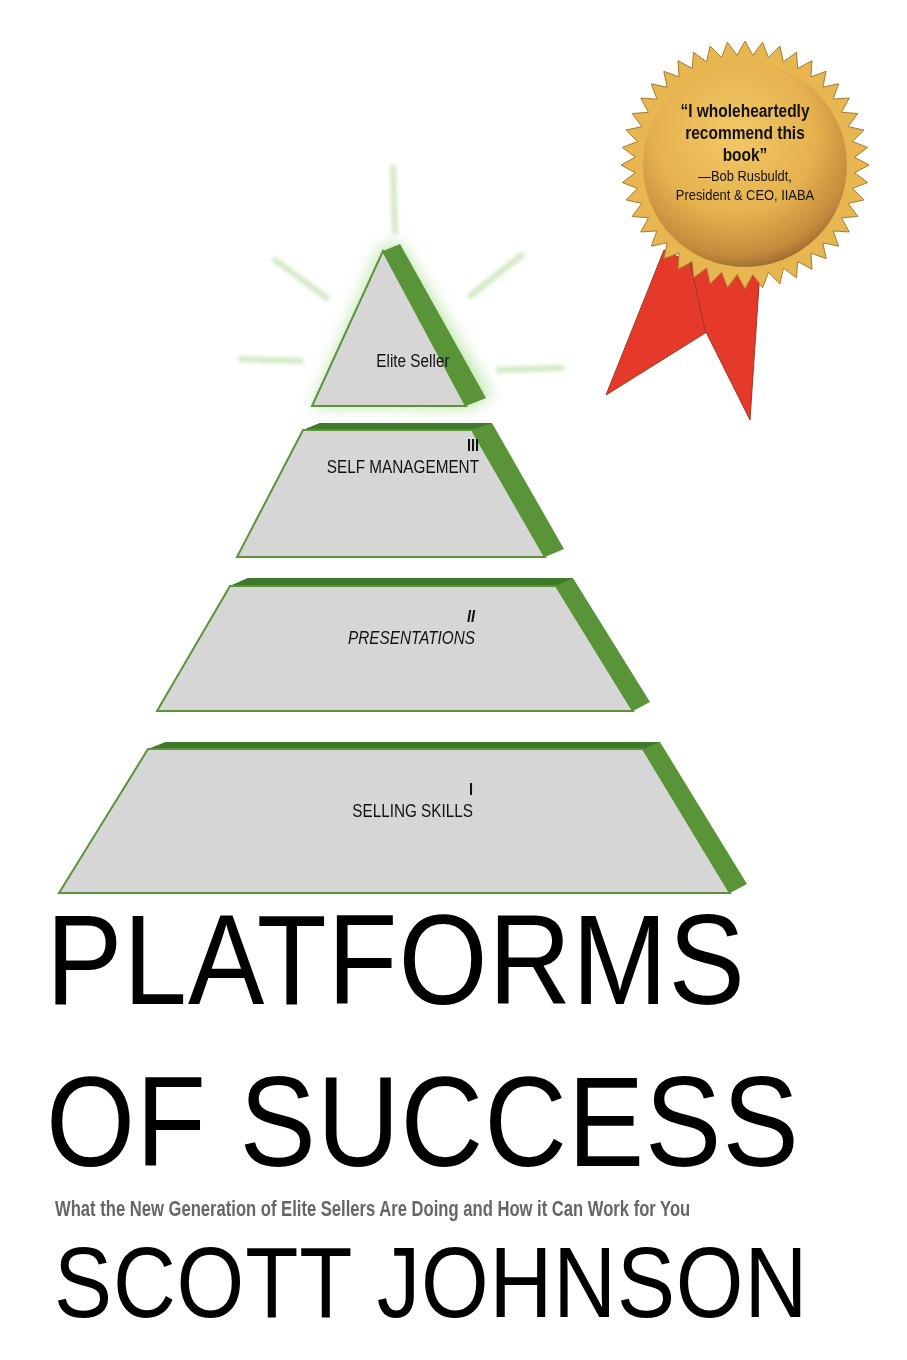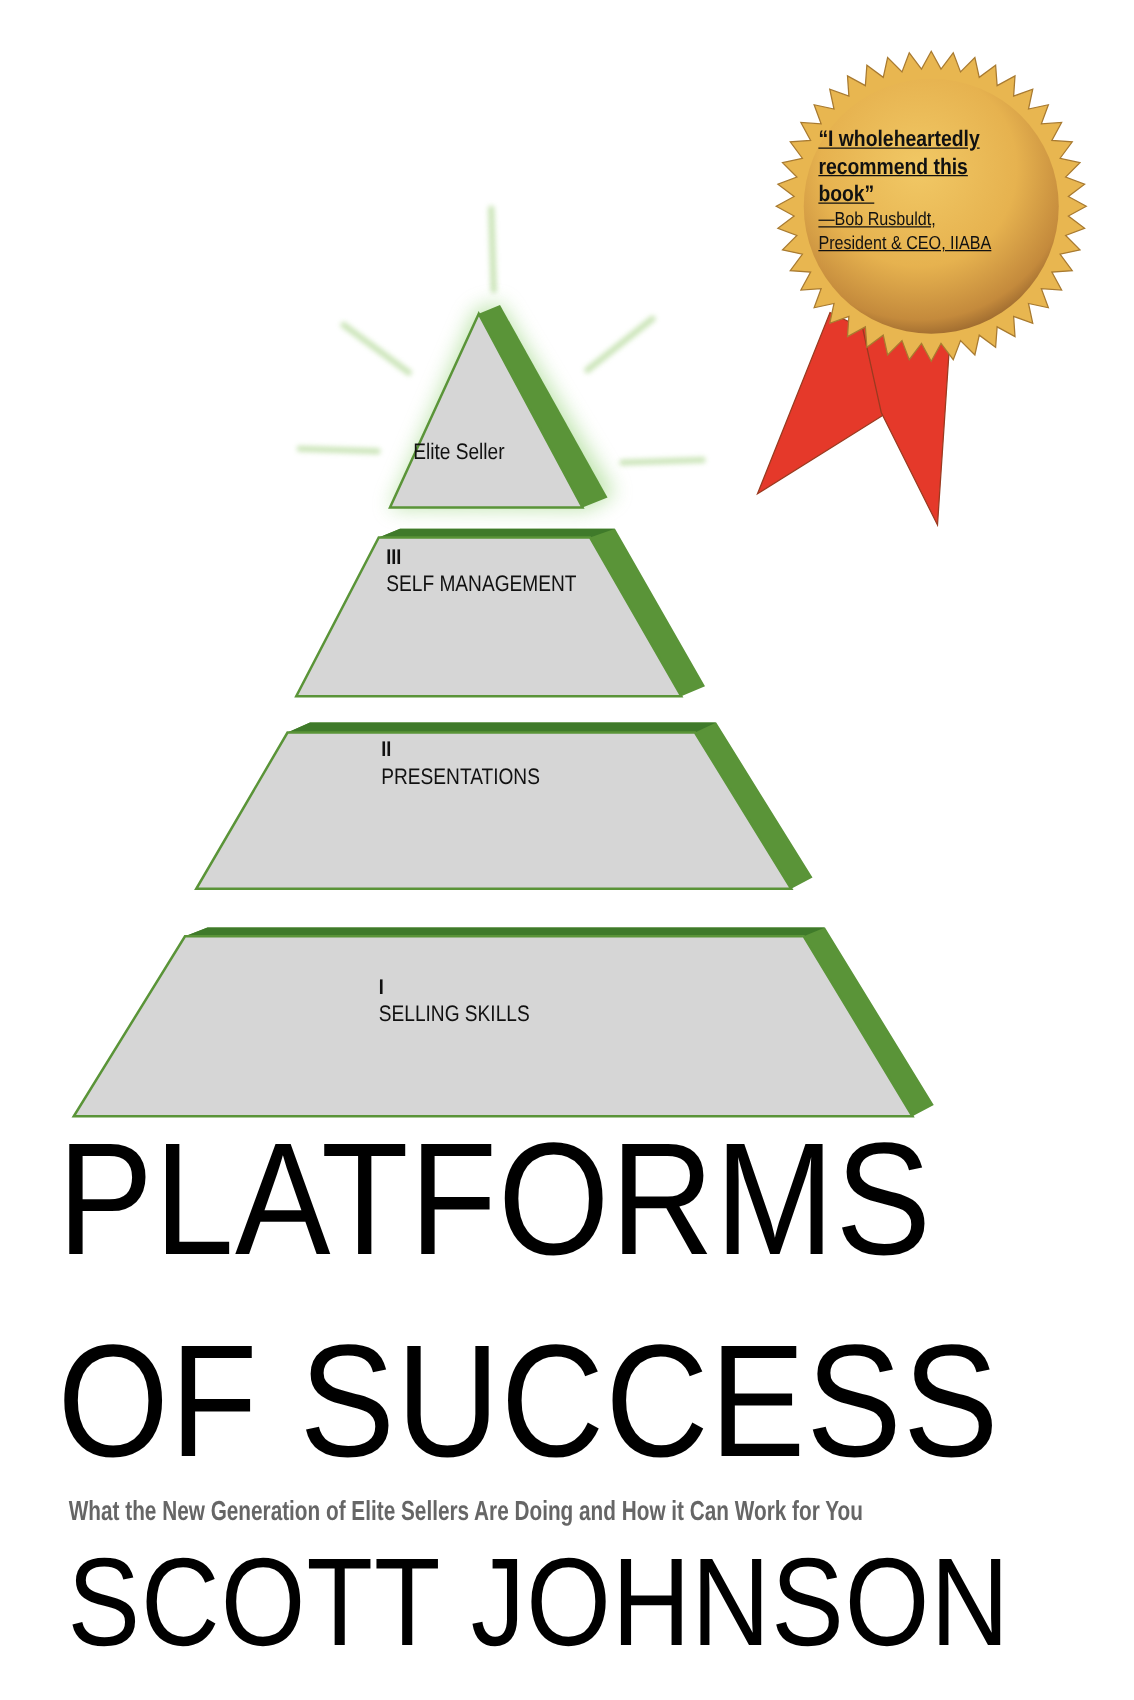--- a/index.html
+++ b/index.html
@@ -1,21 +1,21 @@
 <!DOCTYPE html>
 <html><head>
   <meta charset="utf-8">
   <style>
     html, body { margin: 0; padding: 0; background: #ffffff; }
     body { width: 907px; height: 1360px; position: relative; overflow: hidden; font-family: "Liberation Sans", sans-serif; }
     .art { position: absolute; left: 0; top: 0; width: 907px; height: 900px; }
-    .tier-label { position: absolute; text-align: left; color: #111; font-family: "Liberation Sans", sans-serif; font-stretch: condensed; }
+    .tier-label { position: absolute; text-align: right; color: #111; font-family: "Liberation Sans", sans-serif; font-stretch: condensed; }
     .tier-num { font-size: 17px; font-weight: bold; line-height: 20px; transform: scaleX(0.85); }
     .tier-name { font-size: 18px; line-height: 22px; transform: scaleX(0.85); }
-    .seal-text { position: absolute; left: 640px; top: 100px; width: 210px; text-align: left; color: #111; text-decoration: underline; }
+    .seal-text { position: absolute; left: 640px; top: 100px; width: 210px; text-align: center; color: #111; }
     .seal-quote { font-size: 18px; font-weight: bold; line-height: 22px; transform: scaleX(0.86); }
     .seal-attr { font-size: 15px; line-height: 19px; transform: scaleX(0.86); }
     .title-line { position: absolute; left: 0; width: 907px; color: #000; font-family: "Liberation Sans", sans-serif; font-weight: normal; white-space: nowrap; }
     .title1 { top: 900px; font-size: 128px; line-height: 120px; left: 46px; transform-origin: left top; transform: scaleX(0.895); letter-spacing: 1px; }
     .title2 { top: 1062px; font-size: 128px; line-height: 120px; left: 46px; transform-origin: left top; transform: scaleX(0.895); letter-spacing: 1px; }
     .subtitle { position: absolute; top: 1196px; left: 55px; font-size: 22px; font-weight: bold; color: #666; white-space: nowrap; transform-origin: left top; transform: scaleX(0.755); }
     .author { position: absolute; top: 1232px; left: 54px; font-size: 100px; line-height: 100px; color: #000; white-space: nowrap; transform-origin: left top; transform: scaleX(0.87); letter-spacing: 1px; }
   </style>
 </head>
 <body>
@@ -90,21 +90,21 @@
 
 <div class="tier-label" style="left:320px; top:350px; width:140px;">
   <div class="tier-name">Elite Seller</div>
 </div>
 
 <div class="tier-label" style="left:294px; top:436px; width:200px;">
   <div class="tier-num">III</div>
   <div class="tier-name">SELF MANAGEMENT</div>
 </div>
 
-<div class="tier-label" style="left:290px; top:590px; width:200px;">
+<div class="tier-label" style="left:290px; top:607px; width:200px;font-style:italic;">
   <div class="tier-num">II</div>
   <div class="tier-name">PRESENTATIONS</div>
 </div>
 
 <div class="tier-label" style="left:288px; top:780px; width:200px;">
   <div class="tier-num">I</div>
   <div class="tier-name">SELLING SKILLS</div>
 </div>
 
 <div class="title-line title1">PLATFORMS</div>

